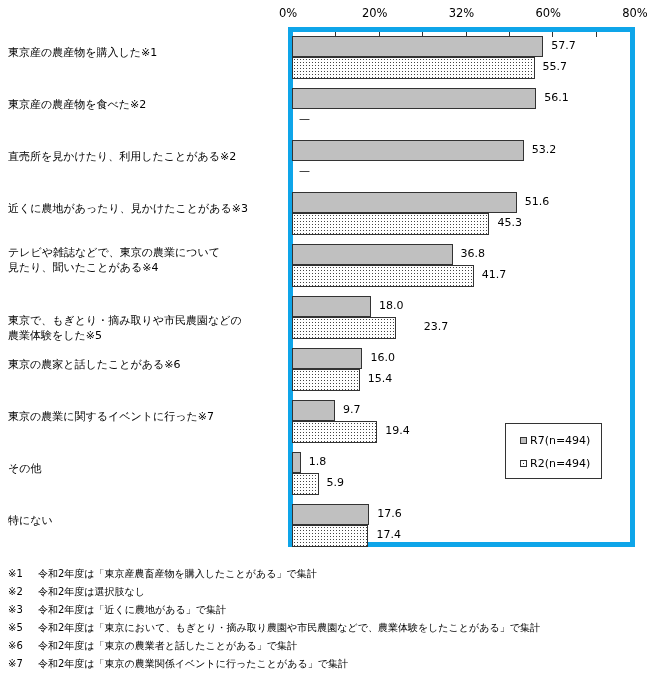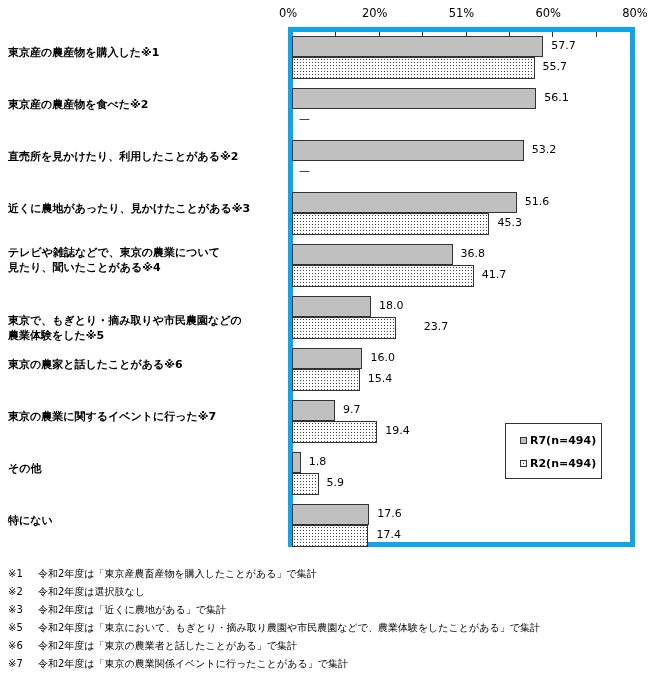--- a/index.html
+++ b/index.html
@@ -1,48 +1,48 @@
 <!DOCTYPE html>
 <html><head>
 <meta charset="utf-8">
 <style>
   html, body { margin:0; padding:0; background:#ffffff; }
   body { width:650px; height:697px; position:relative; overflow:hidden;
          font-family:"DejaVu Sans", "Liberation Sans", sans-serif; color:#000; }
-  .cat-label { position:absolute; left:8px; font-size:11px; line-height:15px; white-space:pre-line;font-weight:bold; }
+  .cat-label { position:absolute; left:8px; font-size:11px; line-height:15px; white-space:pre-line; }
   .axis-tick-label { position:absolute; top:6px; font-size:11.5px; transform:translateX(-50%); }
   #plot { position:absolute; left:288px; top:27px; width:347px; height:520px;
           border:5px solid #0ea5e9; box-sizing:border-box; }
   .tick { position:absolute; top:0; width:1px; height:5px; background:#333; }
   .bar { position:absolute; left:-1px; height:20px; box-sizing:border-box; border:1px solid #333; }
   .bar.r7 { background:#c0c0c0; }
   .bar.r2 { background-color:#fff;
             background-image: radial-gradient(#444 0.6px, transparent 0.8px);
             background-size:3px 3px; }
   .val { position:absolute; font-size:11px; line-height:14px; }
   .dash { position:absolute; font-size:11px; }
   #legend { position:absolute; left:505px; top:423px; width:97px; height:56px;
-            border:1px solid #333; background:#fff; box-sizing:border-box;font-weight:bold; }
+            border:1px solid #333; background:#fff; box-sizing:border-box; }
   .leg-item { position:absolute; left:14px; font-size:11px; display:flex; align-items:center; gap:3px; }
   .leg-swatch { width:7px; height:7px; border:1px solid #333; box-sizing:border-box; }
   .leg-swatch.r7 { background:#c0c0c0; }
   .leg-swatch.r2 { background:#fff; position:relative; }
   .leg-swatch.r2::after { content:""; position:absolute; left:2px; top:2px; width:1px; height:1px; background:#333; }
   #notes { position:absolute; left:8px; top:565px; font-size:10px; line-height:18px; }
   .note { white-space:nowrap; }
   .note-mark { display:inline-block; width:30px; }
 </style>
 </head>
 <body>
 
 <div id="chart">
   <div id="axis-labels">
       <span class="axis-tick-label" style="left: 288px;">0%</span>
       <span class="axis-tick-label" style="left: 374.75px;">20%</span>
-      <span class="axis-tick-label" style="left: 461.5px;">51%</span>
+      <span class="axis-tick-label" style="left: 461.5px;">32%</span>
       <span class="axis-tick-label" style="left: 548.25px;">60%</span>
       <span class="axis-tick-label" style="left: 635px;">80%</span>
     </div>
   <div id="cat-labels">
       <div class="cat-label" style="top: 44.5px;">東京産の農産物を購入した※1</div>
       <div class="cat-label" style="top: 96.5px;">東京産の農産物を食べた※2</div>
       <div class="cat-label" style="top: 148.5px;">直売所を見かけたり、利用したことがある※2</div>
       <div class="cat-label" style="top: 200.5px;">近くに農地があったり、見かけたことがある※3</div>
       <div class="cat-label" style="top: 245px;">テレビや雑誌などで、東京の農業について
 見たり、聞いたことがある※4</div>

